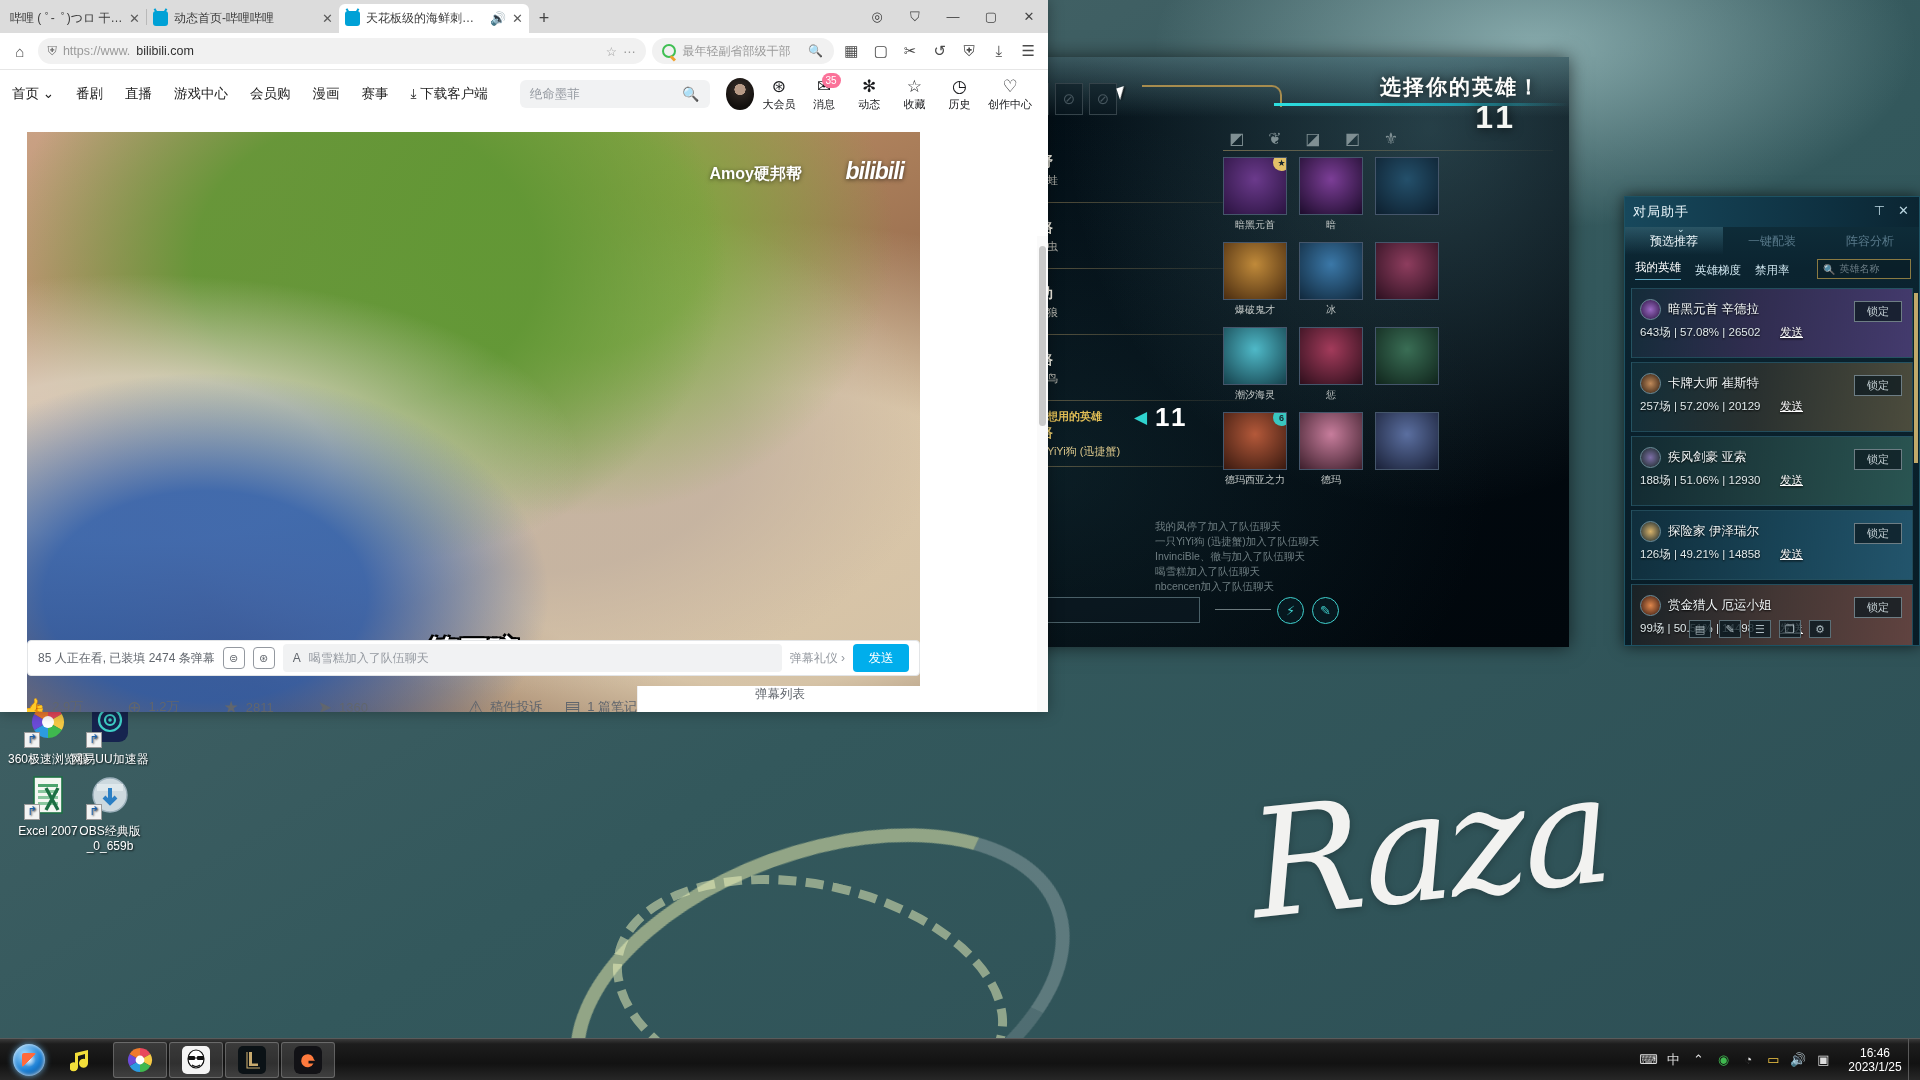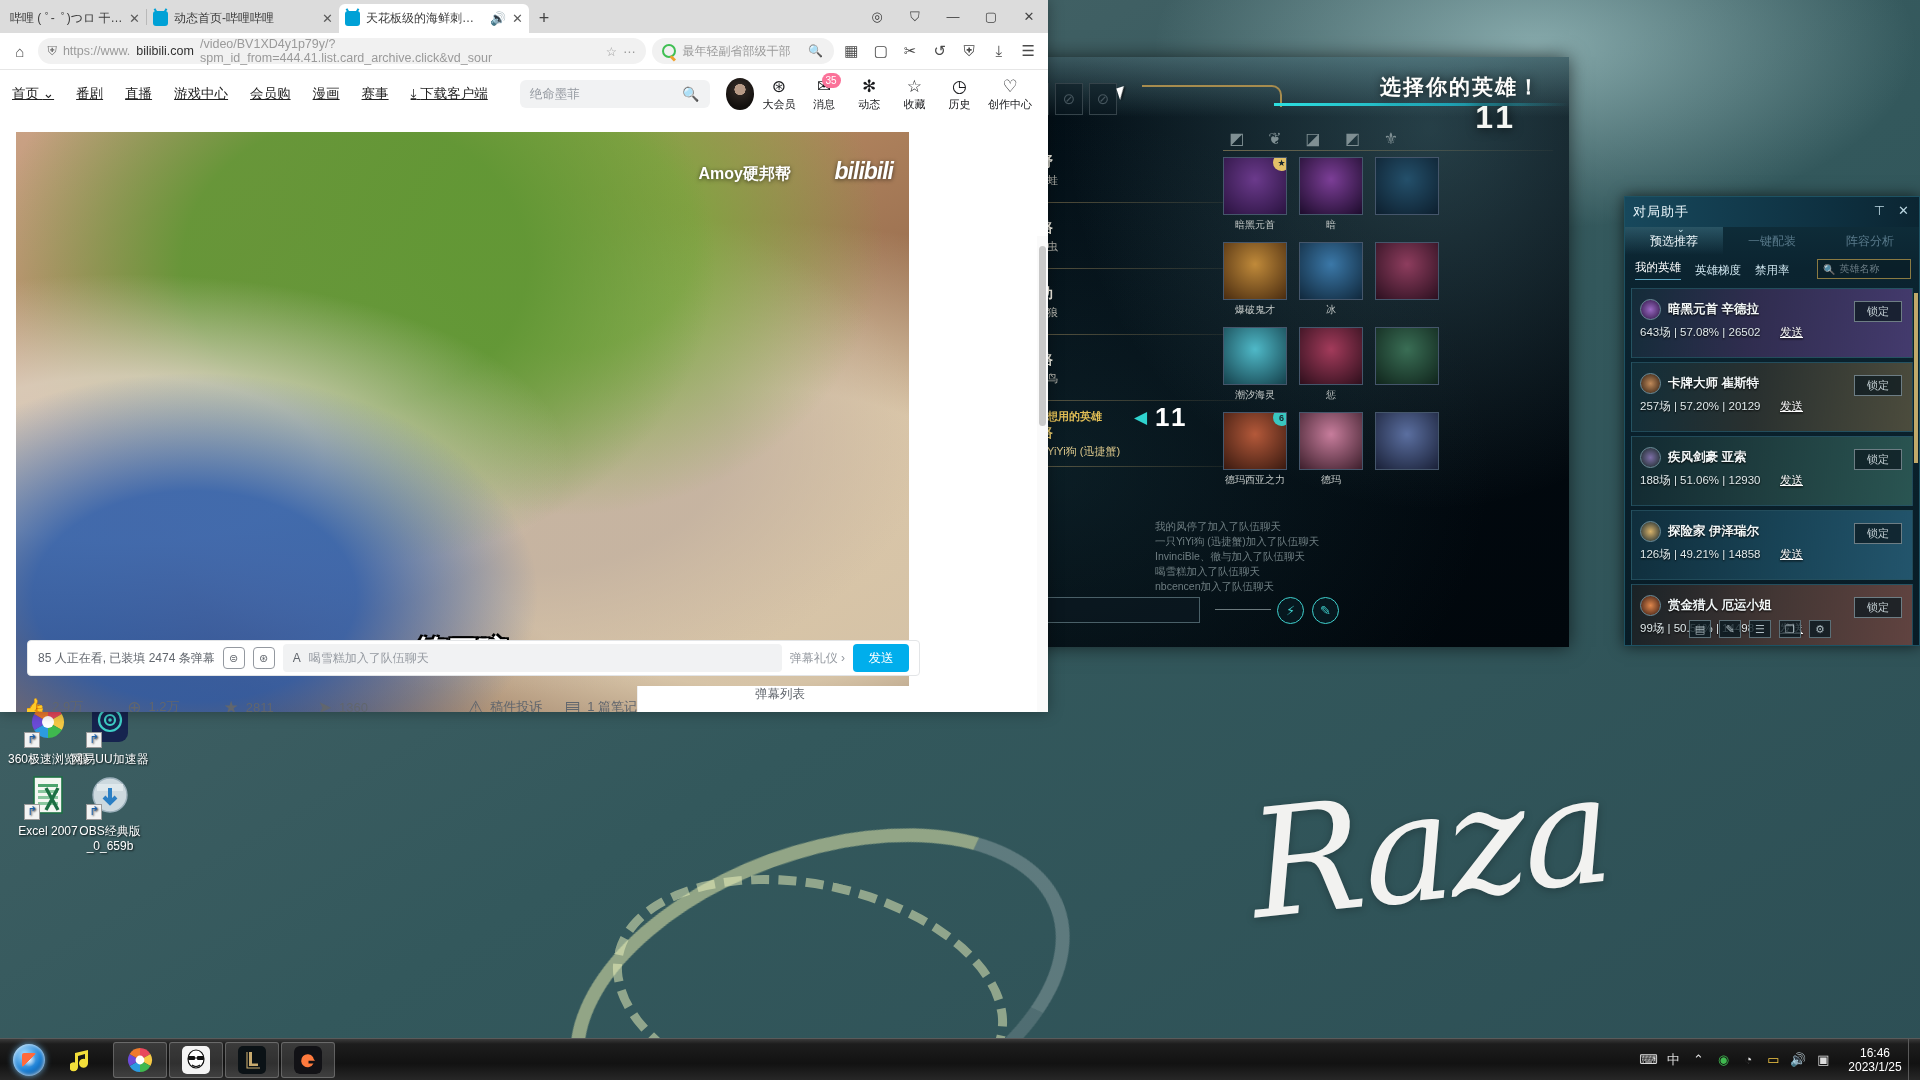--- a/index.html
+++ b/index.html
@@ -307,21 +307,21 @@
     background: linear-gradient(100deg, #0d2c38 0%, #11303c 40%, #143b48 100%);
   }
   .assist-row .art {
     position: absolute; inset: 0; opacity: .55;
   }
   .ar-top { position: absolute; left: 8px; top: 10px; display: flex; align-items: center; gap: 7px; }
   .ar-avatar {
     width: 21px; height: 21px; border-radius: 50%;
     border: 1px solid #6b8c99;
   }
-  .ar-name { color: #f2f7f8; font-size: 12.5px; font-weight: bold; text-shadow: 0 1px 2px #000; }
+  .ar-name { color: #f2f7f8; font-size: 12.5px; font-weight: normal; text-shadow: 0 1px 2px #000; }
   .ar-stats {
     position: absolute; left: 8px; top: 36px;
     color: #dfe9eb; font-size: 11.5px; text-shadow: 0 1px 2px #000;
   }
   .ar-send {
     position: absolute; left: 148px; top: 36px;
     color: #ffffff; font-size: 11.5px; text-decoration: underline; cursor: pointer;
     text-shadow: 0 1px 2px #000;
   }
   .ar-lock {
@@ -406,21 +406,21 @@
     border: 2.5px solid #3fbf53; position: relative;
   }
   .q-logo::after { content: ""; position: absolute; right: -2px; bottom: -3px;
     width: 6px; height: 2.5px; background: #f0a22e; transform: rotate(45deg); }
 
   
   #bili-header {
     height: 48px; background: #fff; display: flex; align-items: center;
     padding: 0 12px; gap: 0; position: relative;
   }
-  .bnav { font-size: 13.5px; color: #222; margin-right: 22px; cursor: pointer; white-space: nowrap; text-decoration: underline; }
+  .bnav { font-size: 13.5px; color: #222; margin-right: 22px; cursor: pointer; white-space: nowrap; }
   #bili-search {
     width: 210px; height: 28px; background: #f1f2f3; border-radius: 6px;
     display: flex; align-items: center; padding: 0 10px;
     font-size: 12.5px; color: #9499a0; margin-left: 10px;
   }
   #bili-search .mag { margin-left: auto; color: #61666d; font-size: 14px; }
   #bili-avatar {
     width: 32px; height: 32px; border-radius: 50%; margin-left: 16px;
     background: radial-gradient(circle at 50% 36%, #b79a86 0 22%, #2b2420 23%, #120f0d 70%);
   }
@@ -436,21 +436,21 @@
   }
   #pink-tab {
     position: absolute; left: 682px; top: 42px; width: 92px; height: 12px;
     border: 2px solid #fb7299; border-bottom: none; border-radius: 6px 6px 0 0;
     background: #fff;
   }
 
   
   #video-area { position: relative; background: #fff; height: 595px; }
   #player {
-    position: absolute; left: 16px; top: 14px; width: 893px; height: 595px;
+    position: absolute; left: 27px; top: 14px; width: 893px; height: 595px;
     background: linear-gradient(160deg, #caa58a 0%, #b98a6d 25%, #9a6b52 55%, #6d4a38 100%);
     overflow: hidden;
   }
   #player .food {
     position: absolute; inset: 0;
     background:
       radial-gradient(ellipse at 20% 78%, rgba(40,90,170,.85) 0 16%, rgba(40,90,170,0) 34%),
       radial-gradient(ellipse at 12% 55%, rgba(225,215,200,.8) 0 18%, rgba(225,215,200,0) 40%),
       radial-gradient(ellipse at 38% 22%, rgba(96,150,52,.92) 0 22%, rgba(96,150,52,0) 46%),
       radial-gradient(ellipse at 62% 18%, rgba(120,170,60,.8) 0 16%, rgba(120,170,60,0) 40%),
@@ -977,21 +977,20 @@
     <div class="wc">▢</div>
     <div class="wc">✕</div>
   </div>
 
   <div id="toolbar">
     <div class="tb-icon">⌂</div>
     <div id="urlbar">
       <span style="color:#6f6f6f;">⛨</span>
       <span>https://www.</span>
         <span class="url-strong">bilibili.com</span>
-        <span>/video/BV1XD4y1p79y/?spm_id_from=444.41.list.card_archive.click&amp;vd_sour</span>
       <span style="margin-left:auto">☆</span>
       <span>⋯</span>
     </div>
     <div id="searchbar">
       <span class="q-logo"></span>
       <span>最年轻副省部级干部</span>
       <span style="margin-left:auto">🔍</span>
     </div>
     <div class="tb-icon">▦</div>
     <div class="tb-icon">▢</div>

